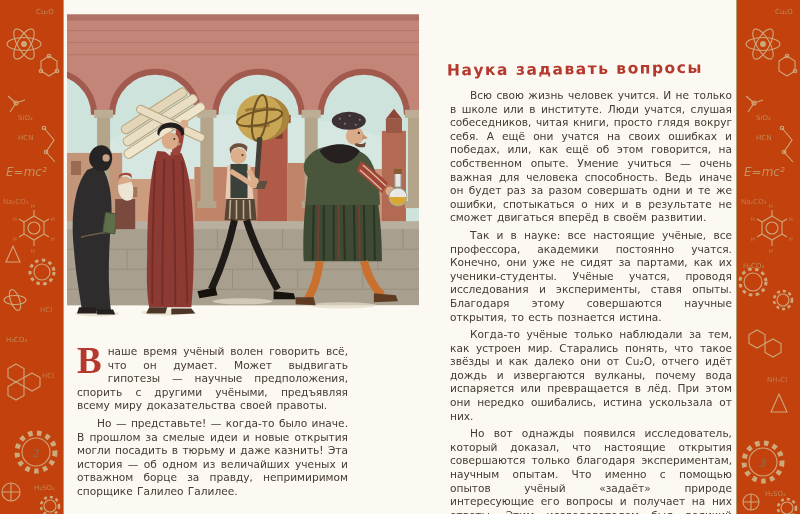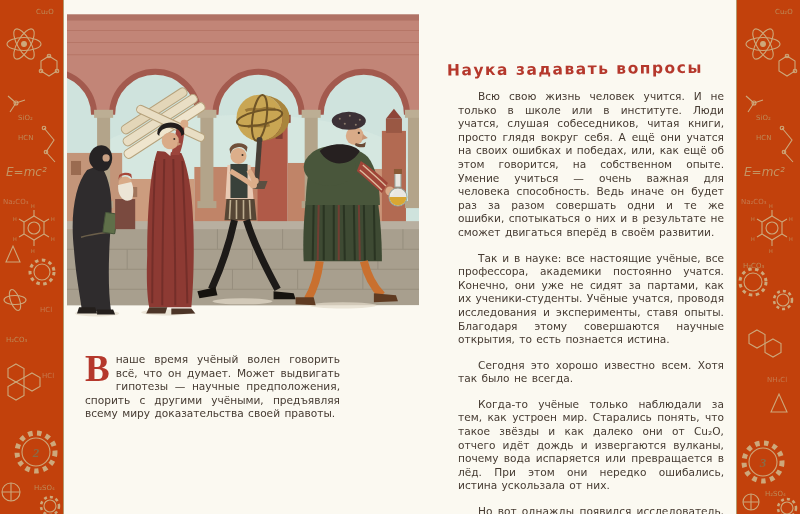--- a/index.html
+++ b/index.html
@@ -13,21 +13,21 @@
   .strip.right{right:0;border-left:1px solid #b49a6e;}
   .illustration{position:absolute;left:67px;top:14px;width:352px;height:324px;}
   .left-text{position:absolute;left:73px;top:341px;width:279px;}
   .right-text{position:absolute;left:446px;top:60px;width:290px;}
   .chapter-title{
     color:#b5382c;font-weight:bold;font-size:15.5px;letter-spacing:1.5px;
     margin:0 0 11px 1px;transform:rotate(-0.6deg);
     font-family:"DejaVu Sans",sans-serif;
   }
   p.para{
-    margin:12px;font-size:10.6px;line-height:13.6px;text-align:justify;
+    margin:4px;font-size:10.6px;line-height:13.6px;text-align:justify;
     color:#453a31;word-spacing:1px;
   }
   p.indent{text-indent:20px;}
   .dropcap{
     float:left;font-size:37px;line-height:30px;color:#b5382c;font-weight:bold;
     margin:1px 6px 0 0;font-family:"Liberation Serif",serif;
   }
 </style>
 </head>
 <body>
@@ -397,29 +397,29 @@
       <path d="M228,282 L246,282 L248,290 L228,289 Z" fill="#5f3b22"></path>
       <path d="M306,278 L328,280 L330,286 L306,287 Z" fill="#5f3b22"></path>
     </g>
   </svg>
 </div>
 
 <div class="left-text">
   <p class="para">
     <span class="dropcap">В</span><span>наше время учёный волен говорить всё, что он думает. Может выдвигать гипотезы — научные предположения, спорить с другими учёными, предъявляя всему миру доказательства своей правоты.</span>
   </p>
+  <p class="para indent">Но — представьте! — когда-то было иначе. В прошлом за смелые идеи и новые открытия могли посадить в тюрьму и даже казнить! Эта история — об одном из величайших ученых и отважном борце за правду, непримиримом спорщике Галилео Галилее.</p>
 </div>
 
 <div class="right-text">
   <h1 class="chapter-title">Наука задавать вопросы</h1>
   <div>
 
       <p class="para indent">Всю свою жизнь человек учится. И не только в школе или в институте. Люди учатся, слушая собеседников, читая книги, просто глядя вокруг себя. А ещё они учатся на своих ошибках и победах, или, как ещё об этом говорится, на собственном опыте. Умение учиться — очень важная для человека способность. Ведь иначе он будет раз за разом совершать одни и те же ошибки, спотыкаться о них и в результате не сможет двигаться вперёд в своём развитии.</p>
 
       <p class="para indent">Так и в науке: все настоящие учёные, все профессора, академики постоянно учатся. Конечно, они уже не сидят за партами, как их ученики-студенты. Учёные учатся, проводя исследования и эксперименты, ставя опыты. Благодаря этому совершаются научные открытия, то есть познается истина.</p>
 
-      <p class="para indent">Сегодня это хорошо известно всем. Хотя так было не всегда.</p>
 
       <p class="para indent">Когда-то учёные только наблюдали за тем, как устроен мир. Старались понять, что такое звёзды и как далеко они от Cu₂O, отчего идёт дождь и извергаются вулканы, почему вода испаряется или превращается в лёд. При этом они нередко ошибались, истина ускользала от них.</p>
 
       <p class="para indent">Но вот однажды появился исследователь, который доказал, что настоящие открытия совершаются только благодаря экспериментам, научным опытам. Что именно с помощью опытов учёный «задаёт» природе интересующие его вопросы и получает на них ответы. Этим исследователем был великий Галилео Галилей.</p>
     </div>
 </div>
 
 </body></html>

